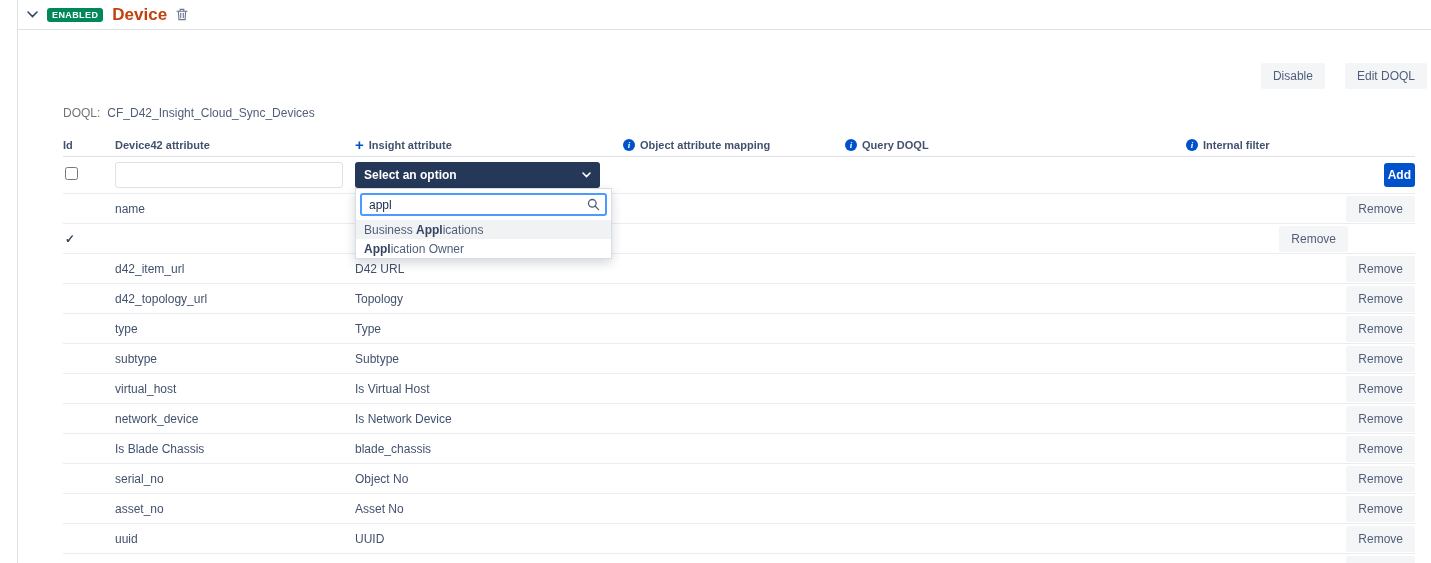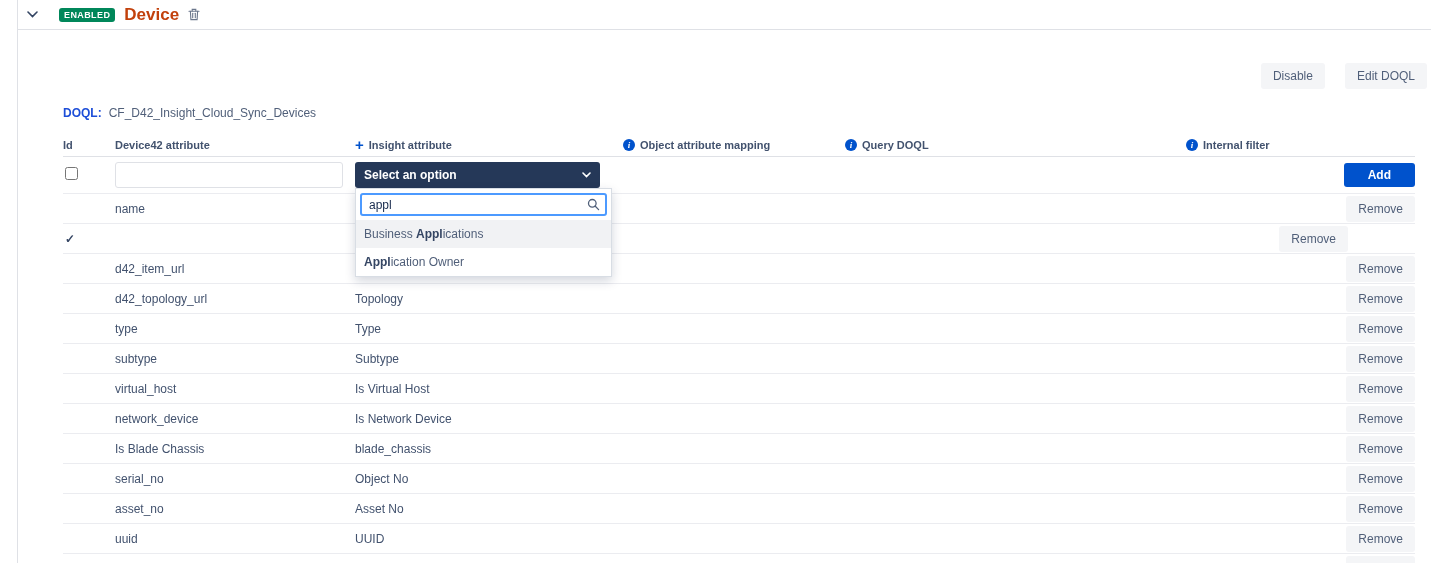--- a/index.html
+++ b/index.html
@@ -7,32 +7,32 @@
   body {
     width:1431px; height:563px; overflow:hidden; position:relative;
     background:#fff; color:#42526E;
     font-family:"Liberation Sans", sans-serif;
   }
   .panel { position:absolute; left:17px; top:0; right:0; bottom:0; border-left:1px solid #DFE1E6; }
 
   
   .topbar { display:flex; align-items:center; gap:9px; height:30px; border-bottom:1px solid #DFE1E6; padding-left:9px; }
   .icon-btn { background:none; border:none; padding:0; display:flex; align-items:center; cursor:pointer; }
-  .badge { background:#00875A; color:#fff; font-size:9px; font-weight:bold; letter-spacing:.4px; padding:2px 5px; border-radius:3px;margin-left:12px; }
+  .badge { background:#00875A; color:#fff; font-size:9px; font-weight:bold; letter-spacing:.4px; padding:2px 5px; border-radius:3px; }
   .panel-title { font-size:17px; font-weight:bold; color:#c2410c; }
 
   
   .actions { position:absolute; top:63px; right:4px; display:flex; gap:20px; }
   .btn { font-family:inherit; border:none; border-radius:3px; cursor:pointer; line-height:1; }
   .btn.subtle { background:#F4F5F7; color:#505F79; font-size:12px; padding:7px 12px; }
-  .btn.primary { background:#0052CC; color:#fff; font-weight:bold; font-size:12px; padding:6px 24px; }
+  .btn.primary { background:#0052CC; color:#fff; font-weight:bold; font-size:12px; padding:6px 4px; }
 
   
   .doql-line { position:absolute; top:106px; left:45px; font-size:12px; }
-  .doql-label { font-weight:bold; color:#1d4ed8; margin-right:7px; }
+  .doql-label { font-weight:normal; color:#737373; margin-right:7px; }
   .doql-value { color:#505F79; }
 
   
   .table { position:absolute; left:45px; top:134px; right:16px; }
   .grid { display:grid; grid-template-columns:52px 240px 268px 222px 341px 162px minmax(0,1fr); align-items:center; }
   .thead { height:23px; border-bottom:1px solid #DFE1E6; font-size:11px; font-weight:600; color:#42526E; }
   .th { display:flex; align-items:center; gap:5px; }
   .plus { color:#0052CC; font-size:15px; font-weight:bold; line-height:10px; }
   .info { width:12px; height:12px; border-radius:50%; background:#0052CC; color:#fff; font-size:9px;
           font-weight:bold; display:inline-flex; align-items:center; justify-content:center;
@@ -50,21 +50,21 @@
             font-size:12px; font-weight:600; cursor:pointer; }
 
   
   .dropdown { position:absolute; top:31px; left:0; width:257px; background:#fff;
               border:1px solid #D8DDE4; box-shadow:0 4px 10px rgba(9,30,66,.18); z-index:5; }
   .search-wrap { position:relative; margin:4px; }
   .search-input { width:100%; height:23px; border:2px solid #4C9AFF; border-radius:3px;
                   padding:0 26px 0 7px; font:12px "Liberation Sans", sans-serif; color:#172B4D; outline:none; }
   .mag { position:absolute; right:7px; top:5px; }
   .options { margin-top:3px; }
-  .option { height:28px; display:flex; align-items:center; padding:0 8px; font-size:12px; color:#505F79; cursor:pointer; white-space:pre; }
+  .option { height:19px; display:flex; align-items:center; padding:0 8px; font-size:12px; color:#505F79; cursor:pointer; white-space:pre; }
   .option.highlighted { background:#F1F2F4; }
   .option b { color:#344563; }
 
   
   .trow { height:30px; border-bottom:1px solid #EBECF0; font-size:12px; color:#42526E; }
   .check { font-size:12px; font-weight:bold; color:#344563; margin-left:2px; line-height:1; }
   .remove-btn { padding:5px 10px; }
 </style>
 </head>
 <body>

